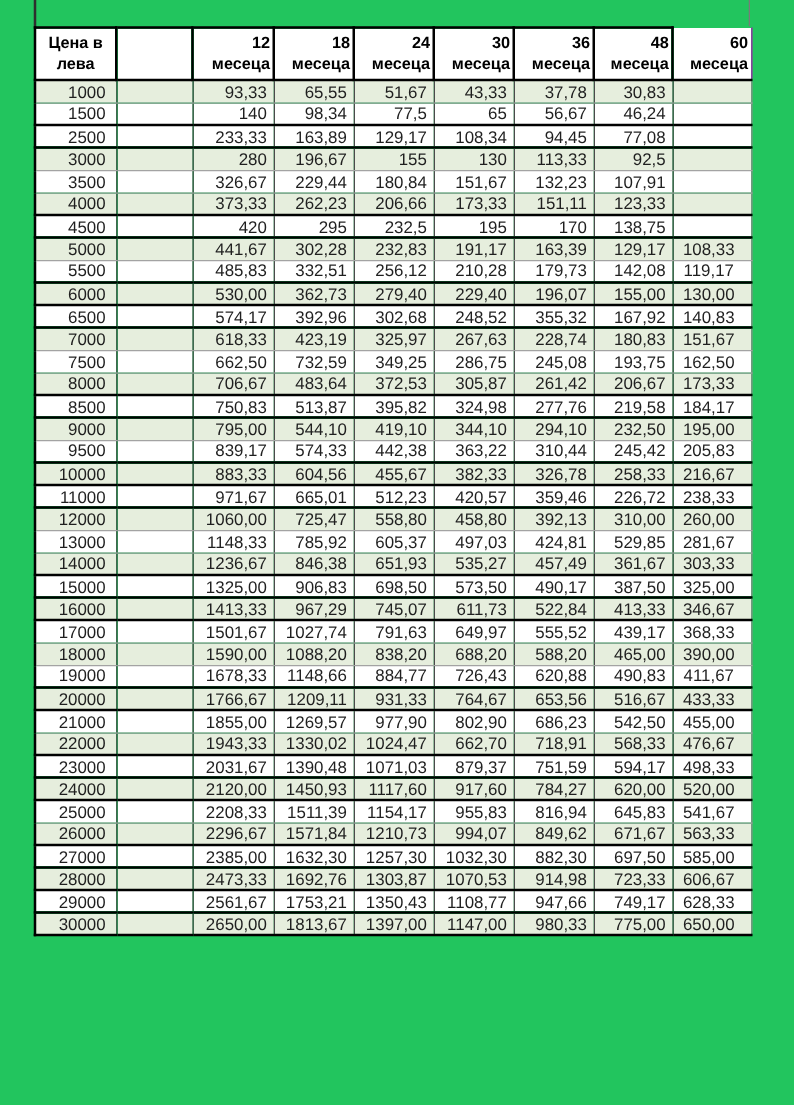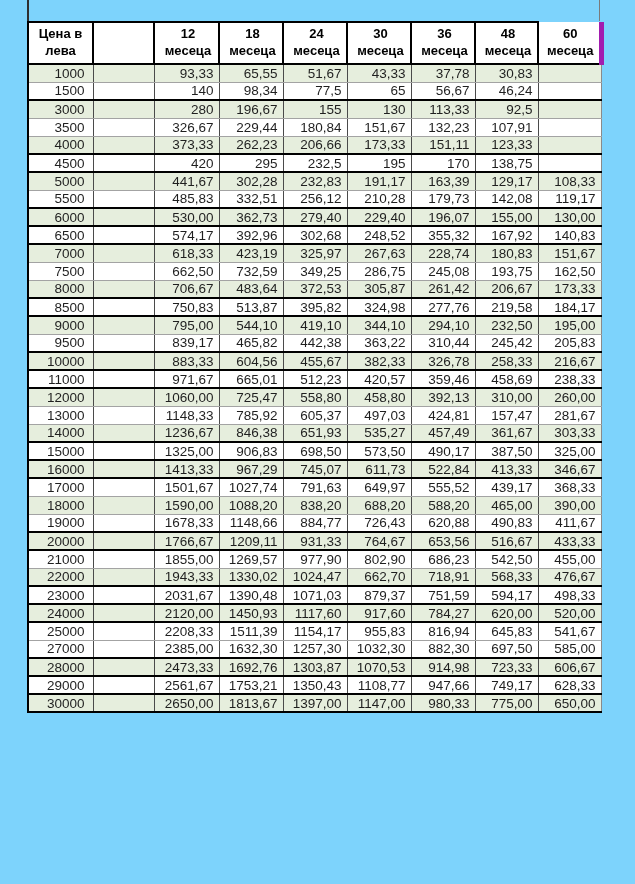--- a/index.html
+++ b/index.html
@@ -1,46 +1,46 @@
 <!DOCTYPE html>
 <html><head>
 <meta charset="utf-8">
 <style>
   html,body {margin:0; padding:0; background:#ffffff;}
   .canvas {
-    position:relative; width:635px; height:884px; background:#7dd3fc;
+    position:relative; width:635px; height:884px; background:#22c55e;
     font-family:"Liberation Sans","DejaVu Sans",sans-serif; overflow:hidden;
   }
   table.price-table {
     position:absolute; left:27px; top:21px;
     border-collapse:collapse; table-layout:fixed;
   }
   col.c-price {width:65px;} col.c-gap {width:61px;}
   col.c-m0 {width:65px;} col.c-m1 {width:64px;} col.c-m2 {width:64px;}
   col.c-m3 {width:64px;} col.c-m4 {width:64px;} col.c-m5 {width:63px;} col.c-m6 {width:63px;}
   th, td {padding:0; overflow:hidden; white-space:nowrap;}
   thead th {
     border:2px solid #000000; background:#ffffff;
     font-size:13px; font-weight:bold; color:#000000;
-    text-align:center; vertical-align:middle;
+    text-align:right; vertical-align:middle;
     padding:2px 2px 2px 5px; line-height:1.3; height:36px;
   }
   thead th.price-h {text-align:center; padding-left:2px;}
-  thead th.last-h {border-top:none; border-right:5px solid #a21caf;}
+  thead th.last-h {border-top:none; border-right:1px solid #a21caf;}
   tbody tr {height:18px;}
   tbody td {
     font-size:13.5px; color:#1f1f1f; text-align:right;
     padding-right:5px; vertical-align:middle;
     border-left:1px solid #4a4a4a; border-right:1px solid #4a4a4a;
     border-bottom:1px solid #a3a3a3; background:#ffffff;
   }
   tbody tr.green td {background:#e6eedd;}
   tbody tr.thick td {border-bottom:2px solid #000000;}
   tbody td.price {border-left:2px solid #000000; padding-right:8px;}
-  tbody td.last {border-right:1px solid #8a8a8a;}
+  tbody td.last {border-right:1px solid #8a8a8a;text-align:center;}
   .stub-left  {position:absolute; left:27px;  top:0; width:2px; height:21px; background:#2e2e2e;}
   .stub-right {position:absolute; left:599px; top:0; width:1px; height:21px; background:#7a7a7a;}
 </style>
 </head>
 <body>
 
 <div class="canvas">
   <div class="stub-left"></div>
   <div class="stub-right"></div>
 
@@ -109,20 +109,31 @@
           <td class="price">1500</td>
           <td class="gap"></td>
           <td>140</td>
           <td>98,34</td>
           <td>77,5</td>
           <td>65</td>
           <td>56,67</td>
           <td>46,24</td>
           <td class="last"></td>
         </tr>
+        <tr class=" thick">
+          <td class="price">2500</td>
+          <td class="gap"></td>
+          <td>233,33</td>
+          <td>163,89</td>
+          <td>129,17</td>
+          <td>108,34</td>
+          <td>94,45</td>
+          <td>77,08</td>
+          <td class="last"></td>
+        </tr>
         <tr class="green">
           <td class="price">3000</td>
           <td class="gap"></td>
           <td>280</td>
           <td>196,67</td>
           <td>155</td>
           <td>130</td>
           <td>113,33</td>
           <td>92,5</td>
           <td class="last"></td>
@@ -256,21 +267,21 @@
           <td>419,10</td>
           <td>344,10</td>
           <td>294,10</td>
           <td>232,50</td>
           <td class="last">195,00</td>
         </tr>
         <tr class=" thick">
           <td class="price">9500</td>
           <td class="gap"></td>
           <td>839,17</td>
-          <td>465,82</td>
+          <td>574,33</td>
           <td>442,38</td>
           <td>363,22</td>
           <td>310,44</td>
           <td>245,42</td>
           <td class="last">205,83</td>
         </tr>
         <tr class="green thick">
           <td class="price">10000</td>
           <td class="gap"></td>
           <td>883,33</td>
@@ -282,21 +293,21 @@
           <td class="last">216,67</td>
         </tr>
         <tr class=" thick">
           <td class="price">11000</td>
           <td class="gap"></td>
           <td>971,67</td>
           <td>665,01</td>
           <td>512,23</td>
           <td>420,57</td>
           <td>359,46</td>
-          <td>458,69</td>
+          <td>226,72</td>
           <td class="last">238,33</td>
         </tr>
         <tr class="green">
           <td class="price">12000</td>
           <td class="gap"></td>
           <td>1060,00</td>
           <td>725,47</td>
           <td>558,80</td>
           <td>458,80</td>
           <td>392,13</td>
@@ -304,21 +315,21 @@
           <td class="last">260,00</td>
         </tr>
         <tr class="">
           <td class="price">13000</td>
           <td class="gap"></td>
           <td>1148,33</td>
           <td>785,92</td>
           <td>605,37</td>
           <td>497,03</td>
           <td>424,81</td>
-          <td>157,47</td>
+          <td>529,85</td>
           <td class="last">281,67</td>
         </tr>
         <tr class="green thick">
           <td class="price">14000</td>
           <td class="gap"></td>
           <td>1236,67</td>
           <td>846,38</td>
           <td>651,93</td>
           <td>535,27</td>
           <td>457,49</td>
@@ -439,20 +450,31 @@
           <td class="price">25000</td>
           <td class="gap"></td>
           <td>2208,33</td>
           <td>1511,39</td>
           <td>1154,17</td>
           <td>955,83</td>
           <td>816,94</td>
           <td>645,83</td>
           <td class="last">541,67</td>
         </tr>
+        <tr class="green thick">
+          <td class="price">26000</td>
+          <td class="gap"></td>
+          <td>2296,67</td>
+          <td>1571,84</td>
+          <td>1210,73</td>
+          <td>994,07</td>
+          <td>849,62</td>
+          <td>671,67</td>
+          <td class="last">563,33</td>
+        </tr>
         <tr class=" thick">
           <td class="price">27000</td>
           <td class="gap"></td>
           <td>2385,00</td>
           <td>1632,30</td>
           <td>1257,30</td>
           <td>1032,30</td>
           <td>882,30</td>
           <td>697,50</td>
           <td class="last">585,00</td>

